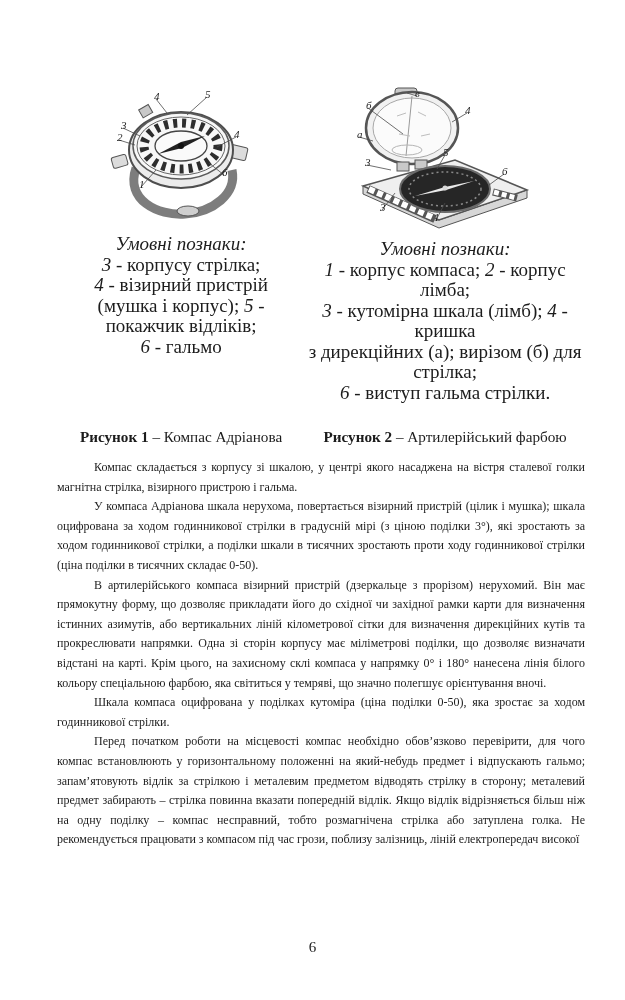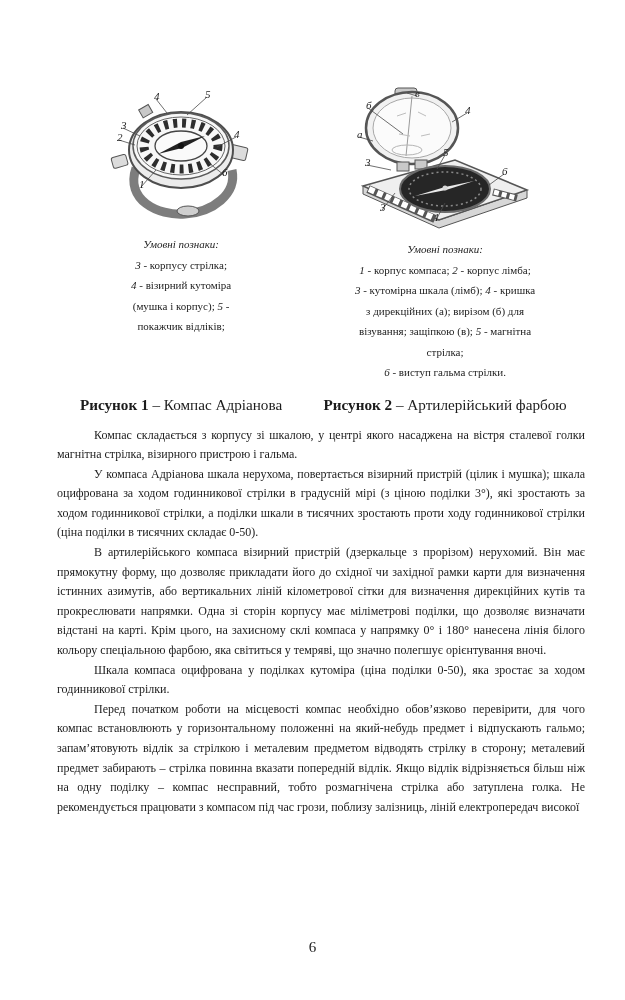--- a/index.html
+++ b/index.html
@@ -19,26 +19,26 @@
   .figure-col.col1 { width: 47%; }
   .figure-col.col2 { width: 53%; }
 
   .fig-svg { display: block; }
   .callout-line { stroke: #4a4a4a; stroke-width: 0.8; }
   .callout-label {
     font-family: "Liberation Serif", serif;
     font-style: italic; font-size: 11px; fill: #1f1f1f;
   }
 
-  .legend { margin-top: 6px; text-align: center; font-size: 11px; line-height: 20.5px; }
+  .legend { margin-top: 6px; text-align: center; font-size: 19px; line-height: 20.5px; }
   .legend-title { font-style: italic; }
   .legend-line i { font-style: italic; }
 
   .captions-row { display: flex; margin-top: 13px; }
-  .caption { text-align: center; font-size: 15.2px; }
+  .caption { text-align: center; font-size: 15.2px; margin-top: 12px; }
   .caption.c1 { width: 47%; }
   .caption.c2 { width: 53%; }
   .caption b { font-weight: bold; }
 
   .body-text { margin-top: 12px; font-size: 12px; line-height: 19.6px; text-align: justify; }
   .body-text p { margin: 0; text-indent: 37px; }
 
   .page-number {
     position: absolute; bottom: 44px; left: 0;
     width: 100%; text-align: center; font-size: 15px;
@@ -88,23 +88,24 @@
               <text x="116" y="90" class="callout-label">6</text>
               <line x1="35" y1="101" x2="50" y2="84" class="callout-line"></line>
               <text x="33" y="102" class="callout-label">1</text>
             </g>
         </svg>
 
         <div class="legend">
           <div class="legend-title">Умовні познаки:</div>
           <div>
               <div class="legend-line"><span></span><i>3</i><span> - корпусу стрілка;</span></div>
-              <div class="legend-line"><span></span><i>4</i><span> - візирний кутоміра</span></div>
+              <div class="legend-line"><span></span><i>4</i><span> - візирний пристрій</span></div>
               <div class="legend-line"><span>(мушка і корпус); </span><i>5</i><span> -</span></div>
               <div class="legend-line"><span>покажчик відліків;</span></div>
+              <div class="legend-line"><span></span><i>6</i><span> - гальмо</span></div>
             </div>
         </div>
       </div>
 
       <div class="figure-col col2">
         <svg class="fig-svg" width="180" height="147" viewBox="0 0 180 147">
 
           <rect x="40" y="2" width="22" height="10" rx="3" fill="#c9c9c9" stroke="#555"></rect>
 
           <ellipse cx="57" cy="42" rx="46" ry="36" fill="#f1f1f1" stroke="#555" stroke-width="2.5"></ellipse>
@@ -150,21 +151,20 @@
               <text x="79" y="135" class="callout-label">1</text>
             </g>
         </svg>
 
         <div class="legend">
           <div class="legend-title">Умовні познаки:</div>
           <div>
               <div class="legend-line"><span></span><i>1</i><span> - корпус компаса; </span><i>2</i><span> - корпус лімба;</span></div>
               <div class="legend-line"><span></span><i>3</i><span> - кутомірна шкала (лімб); </span><i>4</i><span> - кришка</span></div>
               <div class="legend-line"><span>з дирекційних (а); вирізом (б) для</span></div>
-              <div class="legend-line"><span>візування; защіпкою (в); </span><i>5</i><span> - магнітна</span></div>
               <div class="legend-line"><span>стрілка;</span></div>
               <div class="legend-line"><span></span><i>6</i><span> - виступ гальма стрілки.</span></div>
             </div>
         </div>
       </div>
     </div>
 
     <div class="captions-row">
       <div class="caption c1">
         <b>Рисунок 1</b>

